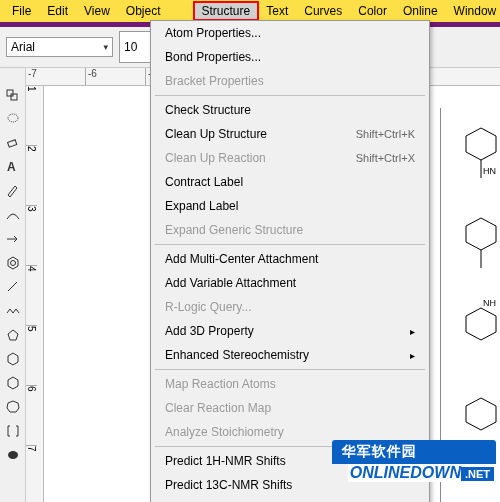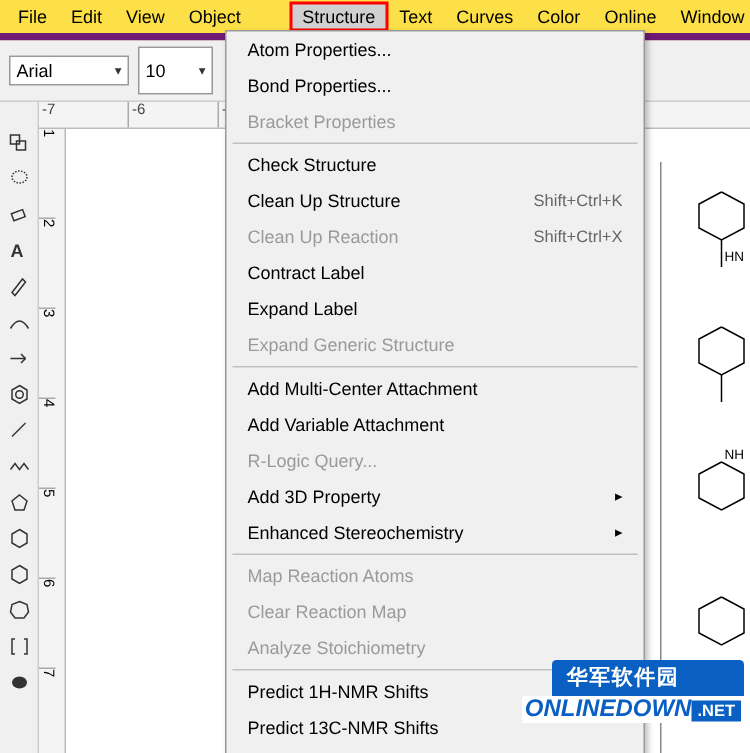--- a/index.html
+++ b/index.html
@@ -3,21 +3,21 @@
 <meta charset="utf-8">
 <style>
 * { box-sizing: border-box; margin: 0; padding: 0; }
 body { font-family: "Segoe UI", Tahoma, sans-serif; font-size: 12px; background: #fff; width: 500px; height: 502px; overflow: hidden; position: relative; }
 
 .menubar { background: #fde047; padding: 2px 4px; display: flex; gap: 0; border-bottom: 5px solid #701a75; }
 .menubar-item { padding: 2px 8px; cursor: pointer; }
 .menubar-item.active { background: #d0d0d0; outline: 2px solid red; outline-offset: -1px; margin-left: 25px; }
 
 .toolbar { background: #f0f0f0; padding: 4px 6px; display: flex; gap: 6px; align-items: center; border-bottom: 1px solid #ccc; }
-.font-select { width: 80px; height: 20px; border: 1px solid #999; background: #fff; padding: 0 4px; display: flex; align-items: center; justify-content: space-between; }
+.font-select { width: 107px; height: 20px; border: 1px solid #999; background: #fff; padding: 0 4px; display: flex; align-items: center; justify-content: space-between; }
 .size-select { width: 50px; height: 32px; border: 1px solid #999; background: #fff; padding: 0 4px; display: flex; align-items: center; justify-content: space-between; }
 .dd-arrow { font-size: 9px; color: #333; }
 
 .work { position: relative; display: flex; height: 456px; }
 .left-tools { width: 26px; background: #f0f0f0; border-right: 1px solid #ccc; display: flex; flex-direction: column; align-items: center; padding-top: 18px; gap: 6px; }
 .tool-ic { width: 18px; height: 18px; display: flex; align-items: center; justify-content: center; font-size: 13px; color: #333; }
 .tool-ic svg { width: 16px; height: 16px; }
 
 .canvas { flex: 1; position: relative; background: #fff; }
 .ruler-h { position: absolute; top: 0; left: 0; right: 0; height: 18px; background: #f4f4f4; border-bottom: 1px solid #bbb; display: flex; font-size: 10px; color: #444; }
@@ -30,21 +30,21 @@
 .chem text { font-size: 9px; fill: #000; stroke: none; }
 
 .dropdown { position: absolute; top: 20px; left: 150px; width: 280px; background: #f0f0f0; border: 1px solid #999; box-shadow: 2px 2px 4px rgba(0,0,0,0.25); z-index: 10; }
 .menu-item { padding: 5px 14px; display: flex; justify-content: space-between; align-items: center; cursor: pointer; }
 .menu-item.disabled { color: #9a9a9a; cursor: default; }
 .menu-item .shortcut { color: #666; font-size: 11px; }
 .menu-sep { height: 1px; background: #c0c0c0; margin: 2px 4px; }
 .submenu-arrow { font-size: 10px; }
 
 .watermark { position: absolute; right: 4px; bottom: 20px; z-index: 20; }
-.wm-cn { background: #0a60c2; color: #fff; font-size: 14px; font-weight: bold; padding: 3px 10px; border-radius: 3px 3px 0 0; letter-spacing: 1px; margin-left: 36px; }
+.wm-cn { background: #0a60c2; color: #fff; font-size: 14px; font-weight: bold; padding: 3px 10px; border-radius: 3px 3px 0 0; letter-spacing: 1px; }
 .wm-en { font-family: Arial, sans-serif; font-size: 16px; font-weight: bold; font-style: italic; color: #0a60c2; background: #fff; padding: 0 2px; margin-left: 16px; }
 .wm-en .net { background: #0a60c2; color: #fff; padding: 1px 4px; font-size: 11px; font-style: normal; }
 </style>
 </head>
 <body>
 
 <div class="menubar" id="menubar">
     <div class="menubar-item">File</div>
     <div class="menubar-item">Edit</div>
     <div class="menubar-item">View</div>

